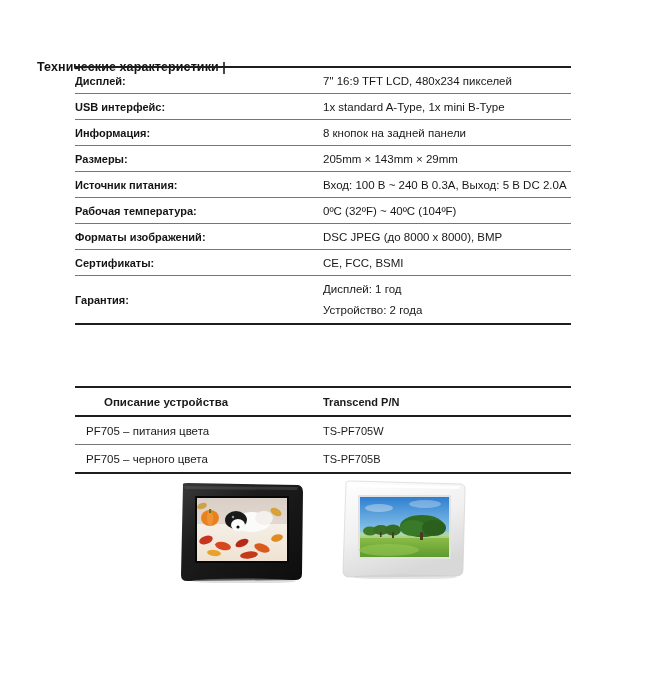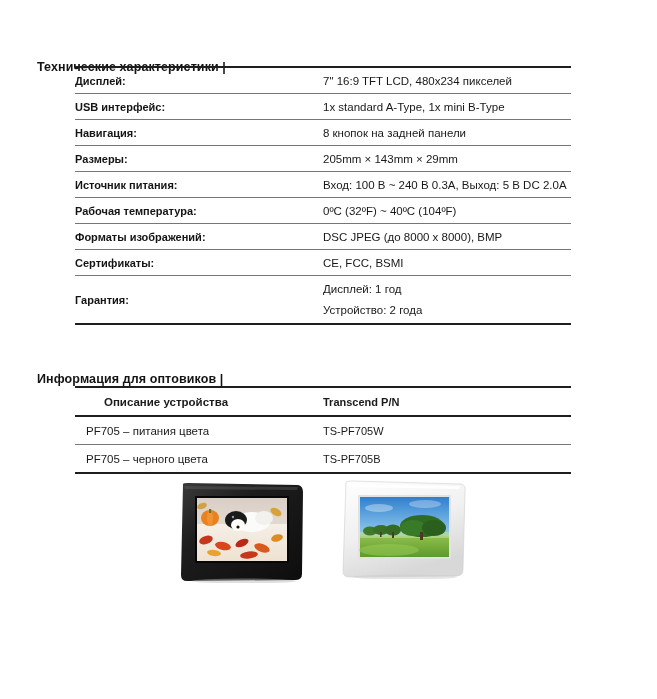--- a/index.html
+++ b/index.html
@@ -159,21 +159,21 @@
 
       <tr class="data-row">
         <td class="row-label">USB интерфейс:</td>
         <td class="row-value">1x standard A-Type, 1x mini B-Type</td>
       </tr>
       <tr class="rule rule-thin">
           <td colspan="2"></td>
         </tr>
 
       <tr class="data-row">
-        <td class="row-label">Навигация:</td>
+        <td class="row-label">Информация:</td>
         <td class="row-value">8 кнопок на задней панели</td>
       </tr>
       <tr class="rule rule-thin">
           <td colspan="2"></td>
         </tr>
 
       <tr class="data-row">
         <td class="row-label">Размеры:</td>
         <td class="row-value">205mm × 143mm × 29mm</td>
       </tr>
@@ -219,21 +219,20 @@
           <span class="value-line">Дисплей: 1 год</span>
           <span class="value-line">Устройство: 2 года</span>
         </td>
       </tr>
       <tr class="rule rule-thick">
           <td colspan="2"></td>
         </tr>
     </tbody>
   </table>
 
-  <div class="section-heading" id="heading-wholesale">Информация для оптовиков |</div>
 
   <table class="spec-table" id="table-wholesale">
     <tbody>
       <tr class="rule rule-thick">
           <td colspan="2"></td>
         </tr>
 
       <tr class="header-row">
         <th class="wh-desc">Описание устройства</th>
         <th class="wh-pn">Transcend P/N</th>

